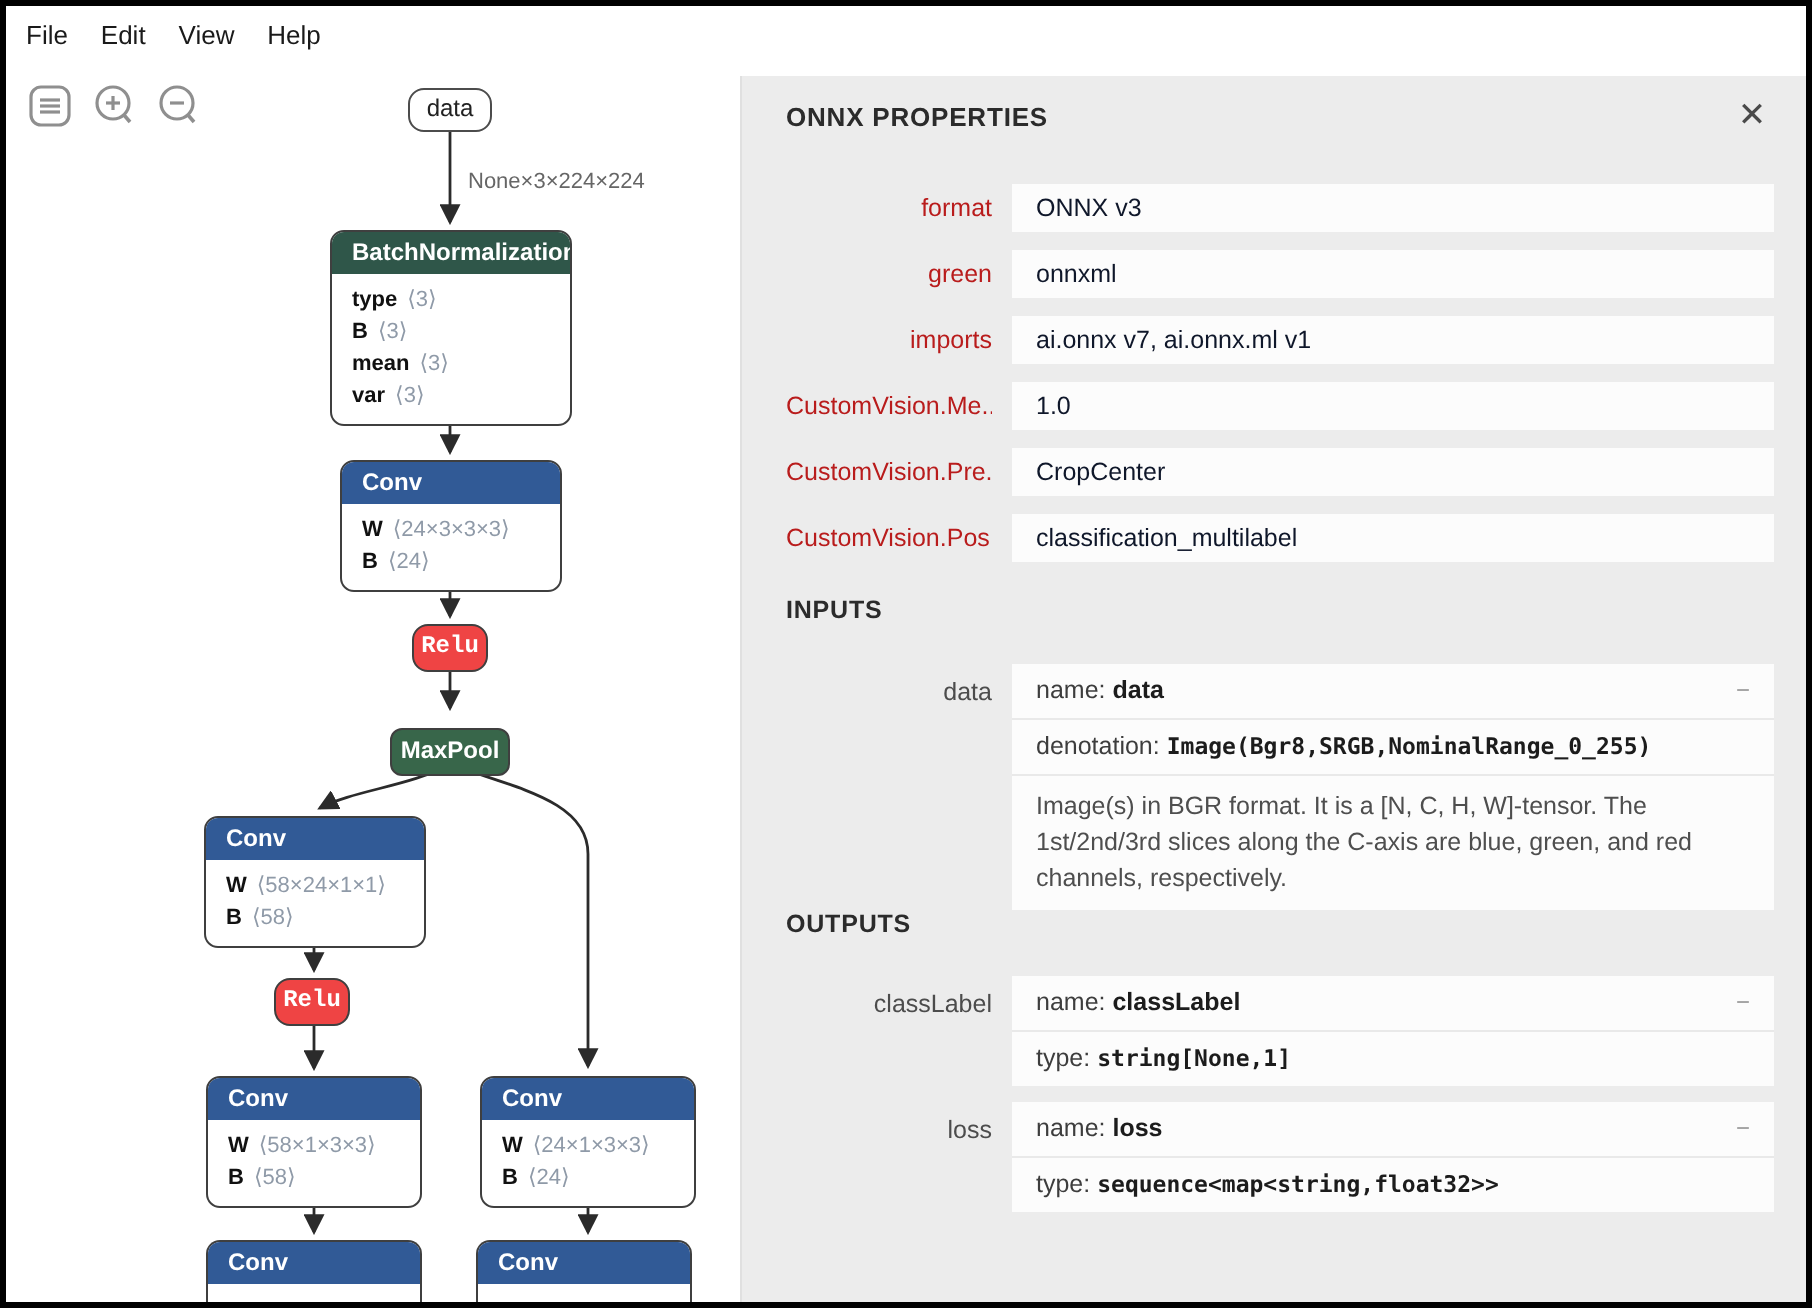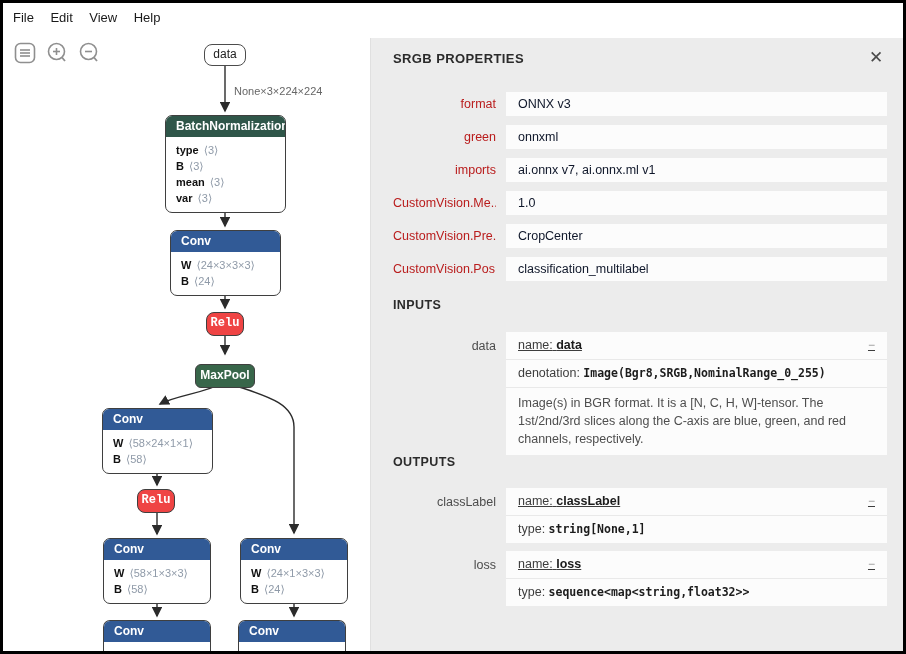--- a/index.html
+++ b/index.html
@@ -78,21 +78,21 @@
   .io-row.first-input { margin-top:20px; }
   .io-row.first-output { margin-top:19px; }
   .io-row.next-group { margin-top:8px; }
   .io-label {
     width:103px; flex:0 0 103px; text-align:right; margin-right:10px; padding-top:7px;
     font-size:12.5px; color:#4c4c4c; white-space:nowrap;
   }
   .io-box { flex:1; background:#fcfcfc; }
   .io-line { padding:6px 12px 7px; font-size:12.5px; color:#3d3d3d; border-top:1px solid #e9e9e9; }
   .io-line:first-child { border-top:none; }
-  .io-name-line { display:flex; justify-content:space-between; align-items:center;text-decoration:underline; }
+  .io-name-line { display:flex; justify-content:space-between; align-items:center; }
   .io-bold { font-weight:bold; color:#1c1c1c; }
   .mono { font-family:"DejaVu Sans Mono", monospace; font-weight:bold; font-size:11.5px; color:#1c1c1c; }
   .collapse { color:#9a9a9a; font-size:12px; cursor:pointer; padding-left:8px; }
   .io-desc { line-height:1.45; color:#4e4e4e; }
 </style>
 </head>
 <body>
 
 <div class="frame">
 <div class="inner">
@@ -207,21 +207,21 @@
     <div class="tbtn">
       <svg width="24" height="24" viewBox="0 0 24 24">
         <circle cx="11.5" cy="10.5" r="8" fill="none" stroke="#8f8f8f" stroke-width="1.6"></circle>
         <line x1="8" y1="10.5" x2="15" y2="10.5" stroke="#8f8f8f" stroke-width="1.6"></line>
         <line x1="17" y1="16.5" x2="20" y2="20" stroke="#8f8f8f" stroke-width="1.8"></line>
       </svg>
     </div>
   </div>
 
   <div class="panel">
-    <div class="panel-title">SRGB PROPERTIES</div>
+    <div class="panel-title">ONNX PROPERTIES</div>
     <div class="panel-close">✕</div>
 
     <div class="props">
       <div class="prop-row">
         <div class="prop-label">format</div>
         <div class="prop-value">ONNX v3</div>
       </div>
       <div class="prop-row">
         <div class="prop-label">green</div>
         <div class="prop-value">onnxml</div>

